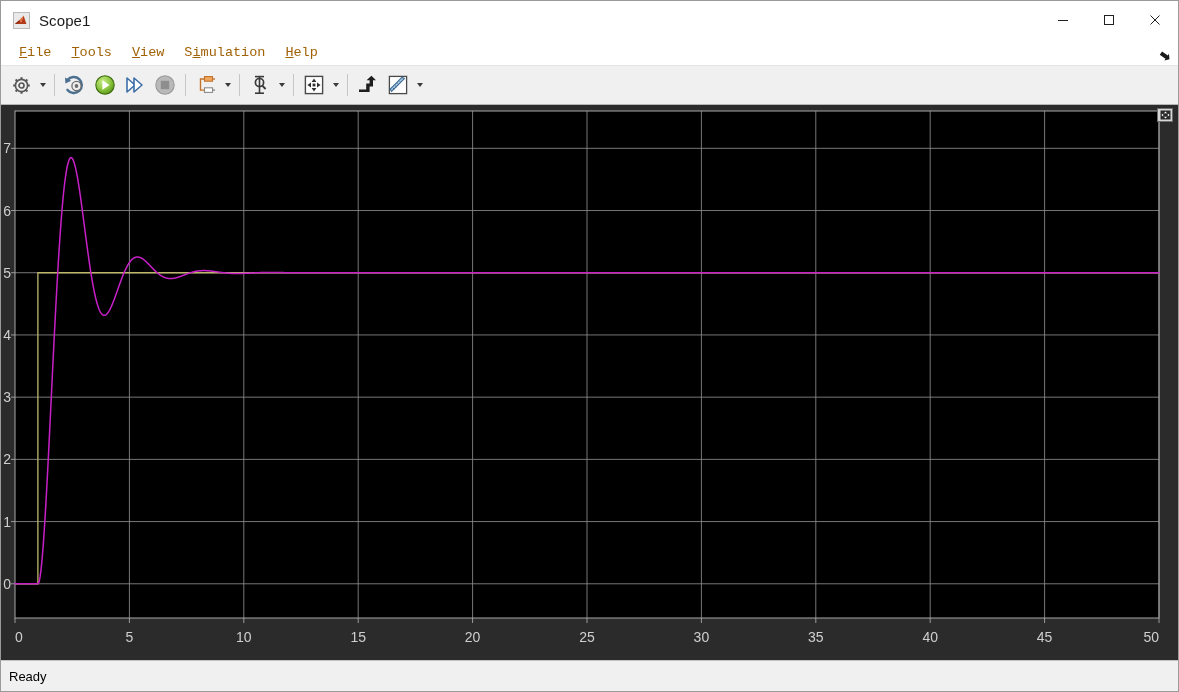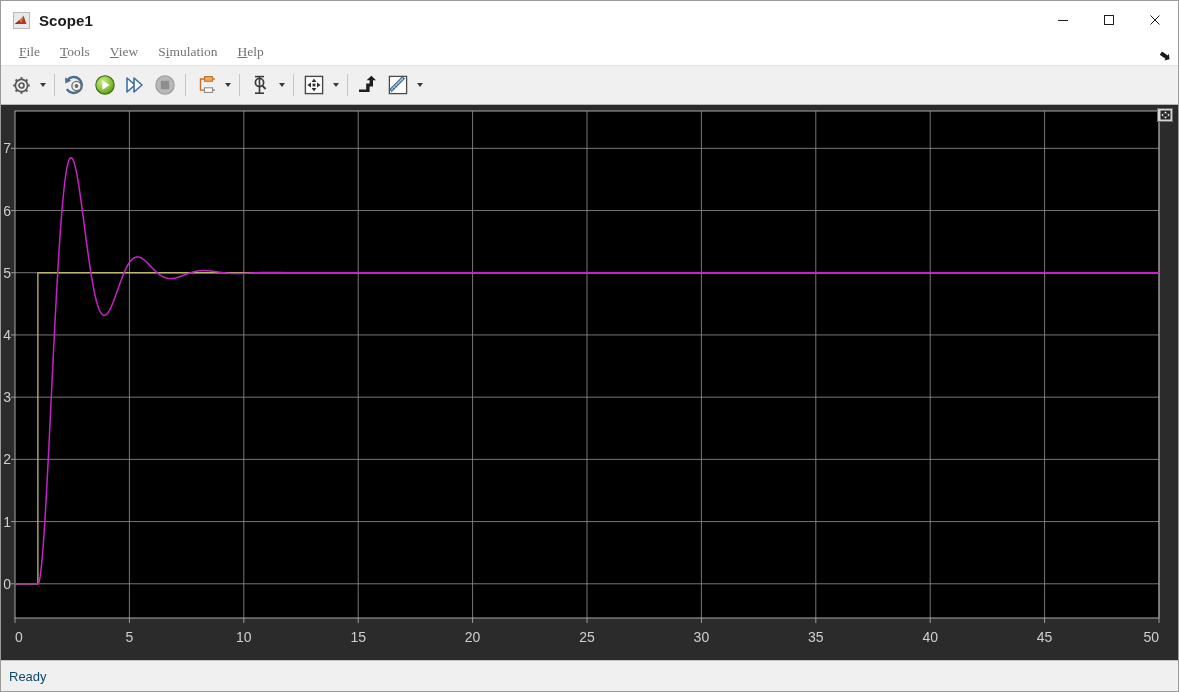--- a/index.html
+++ b/index.html
@@ -28,40 +28,39 @@
   }
   .title-left{display:flex;align-items:center;padding-left:12px;gap:9px;}
   .matlab-icon{
     width:17px;height:17px;position:relative;display:block;
     background:#e9e9e9;border:1px solid #b9b9b9;box-sizing:border-box;
   }
   .matlab-icon svg{position:absolute;left:0;top:0;}
   .title-text{
     font-size:15px;color:#1a1a1a;letter-spacing:.1px;
     font-family:"Liberation Sans", sans-serif;
-    font-weight:bold;
   }
   .win-controls{position:absolute;right:0;top:0;height:38px;display:flex;}
   .win-btn{
     width:46px;height:38px;display:flex;align-items:center;justify-content:center;
     background:#ffffff;
   }
 
   
   .menubar{
     height:26px;min-height:26px;
     background:#ffffff;
     display:flex;align-items:center;
     padding-left:8px;
     position:relative;
     border-bottom:1px solid #e4e4e4;
   }
   .menu-item{
-    padding:3px 10px;font-size:13.5px;color:#737373;
-    font-family:Liberation Serif, serif;
+    padding:3px 10px;font-size:13.5px;color:#a16207;
+    font-family:Liberation Mono, monospace;
     cursor:default;white-space:nowrap;
   }
   .menu-item u{text-decoration:underline;}
   .menu-expand{
     position:absolute;right:6px;bottom:1px;
     width:14px;height:14px;
   }
 
   
   .toolbar{
@@ -110,21 +109,21 @@
 
   
   .statusbar{
     height:30px;min-height:30px;
     background:#f0f0f0;
     border-top:1px solid #c4c4c4;
     display:flex;align-items:center;
     font-size:13px;
     position:relative;
   }
-  .status-ready{padding-left:8px;color:#0c4a6e;}
+  .status-ready{padding-left:8px;color:#000000;}
   .status-right{margin-left:auto;display:flex;height:22px;align-items:stretch;padding-right:4px;}
   .status-cell{
     border:1px solid #b0b0b0;
     margin-left:4px;
     padding:0 8px;
     display:flex;align-items:center;
     background:#f0f0f0;color:#000;font-size:12.5px;white-space:nowrap;
   }
 </style>
 </head>

